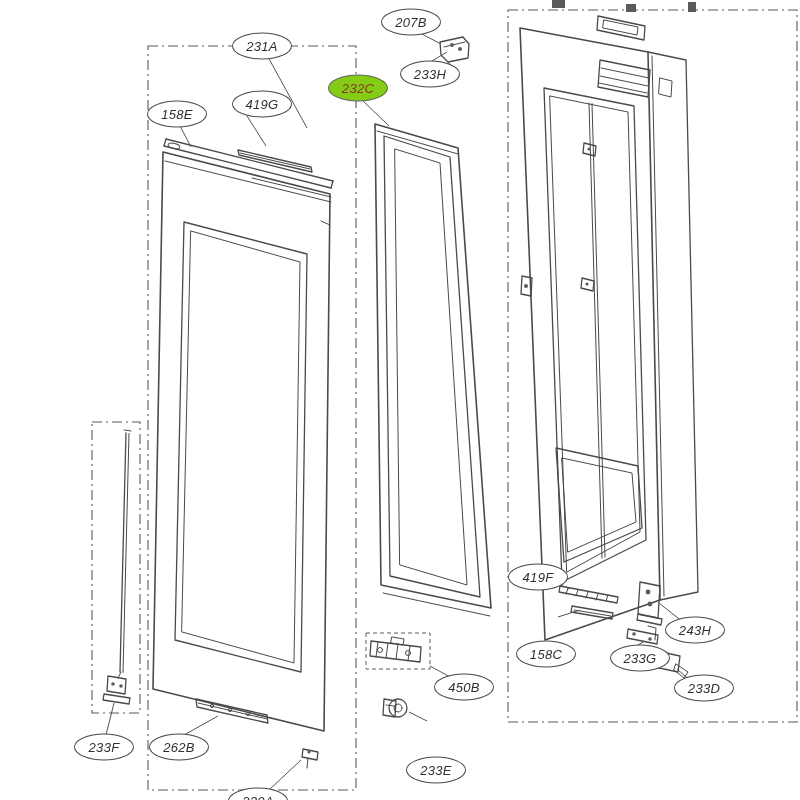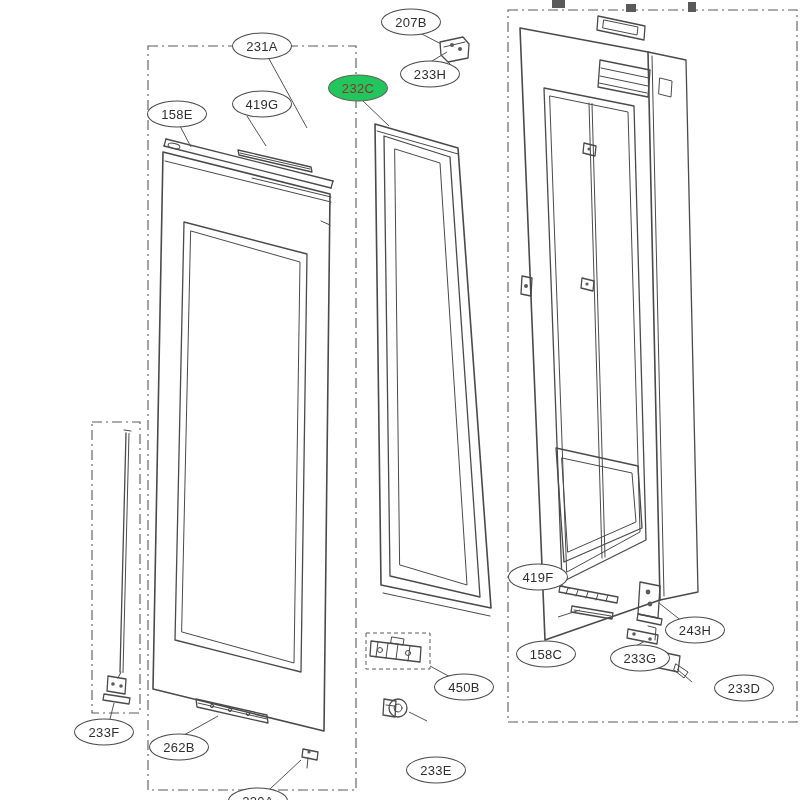--- a/index.html
+++ b/index.html
@@ -8,24 +8,24 @@
     overflow:hidden;font-family:"Liberation Sans",sans-serif;
   }
   .canvas svg{position:absolute;left:0;top:0;}
   .plabel{
     position:absolute;width:60px;height:27px;
     border:1.5px solid #4a4a4a;border-radius:50%;
     background:#ffffff;color:#2f2f2f;
     display:flex;align-items:center;justify-content:center;
     font-size:13px;letter-spacing:.3px;
     transform:translate(-50%,-50%);
-    box-sizing:border-box;cursor:pointer;
+    box-sizing:border-box;cursor:pointer;font-style:italic;
   }
   .plabel.highlight{
-    background:#22c55e;color:#8a3528;border-color:#5a6a52;
+    background:#84cc16;color:#8a3528;border-color:#5a6a52;
   }
   .lineart{stroke:#4a4a4a;fill:none;stroke-width:1.3;stroke-linejoin:round;stroke-linecap:round;}
   .thin{stroke-width:1;}
   .bold{stroke-width:1.6;}
   .darkfill{fill:#5a5a5a;stroke:none;}
   .boundary{stroke:#5a5a5a;fill:none;stroke-width:1.1;stroke-dasharray:10 4 2 4;}
   .dashed{stroke:#5a5a5a;fill:none;stroke-width:1;stroke-dasharray:4 3;}
   .leader{stroke:#555;fill:none;stroke-width:1;}
 </style>
 </head>
@@ -192,24 +192,24 @@
       <path class="leader" d="M692 682 L677 669"></path>
     </g>
   </svg>
 
   <div class="plabel" style="left:262px;top:46px">231A</div>
   <div class="plabel" style="left:177px;top:114px">158E</div>
   <div class="plabel" style="left:262px;top:104px">419G</div>
   <div class="plabel highlight" style="left:358px;top:88px">232C</div>
   <div class="plabel" style="left:411px;top:22px">207B</div>
   <div class="plabel" style="left:430px;top:74px">233H</div>
-  <div class="plabel" style="left:104px;top:732px">233F</div>
+  <div class="plabel" style="left:104px;top:747px">233F</div>
   <div class="plabel" style="left:179px;top:747px">262B</div>
   <div class="plabel" style="left:258px;top:801px">230A</div>
   <div class="plabel" style="left:464px;top:687px">450B</div>
   <div class="plabel" style="left:436px;top:770px">233E</div>
   <div class="plabel" style="left:538px;top:577px">419F</div>
   <div class="plabel" style="left:546px;top:654px">158C</div>
   <div class="plabel" style="left:695px;top:630px">243H</div>
   <div class="plabel" style="left:640px;top:658px">233G</div>
-  <div class="plabel" style="left:744px;top:688px">233D</div>
+  <div class="plabel" style="left:704px;top:688px">233D</div>
 
 </div>
 
 </body></html>

